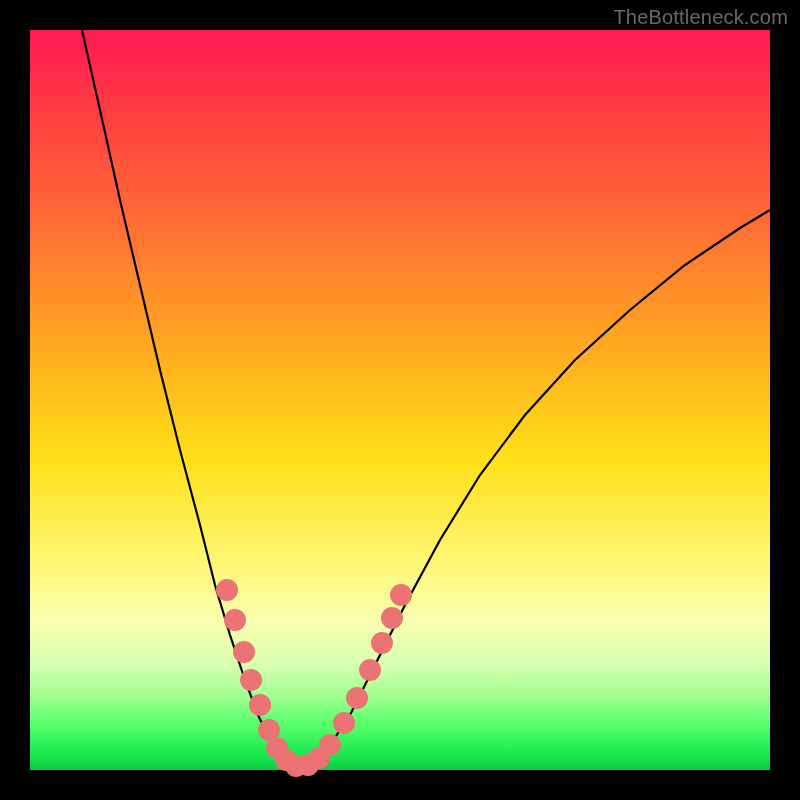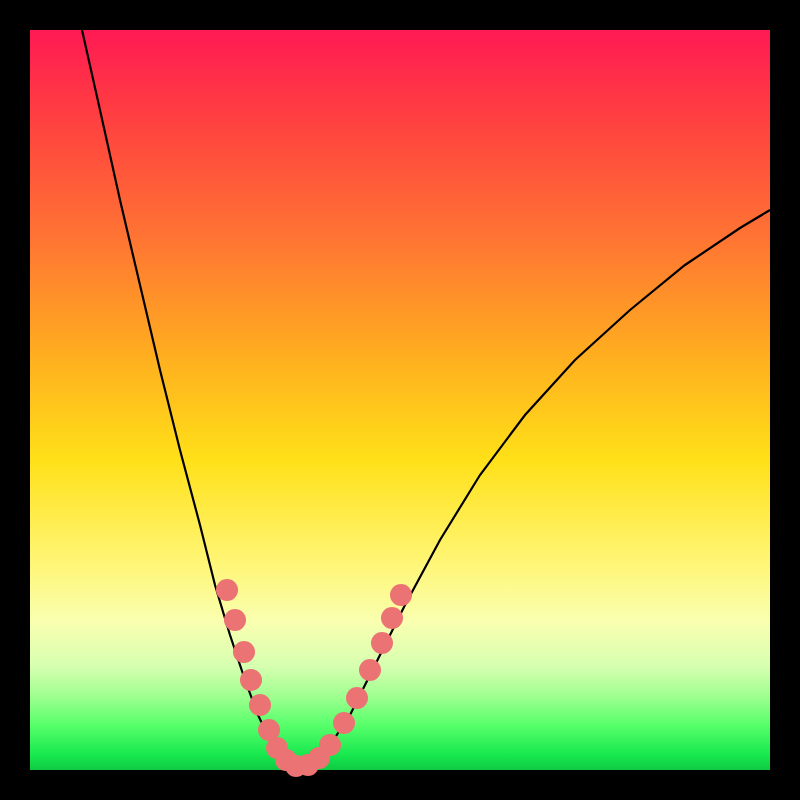--- a/index.html
+++ b/index.html
@@ -65,20 +65,21 @@
   }
   .dot {
     fill: #ec7373;
     stroke: none;
   }
 </style>
 </head>
 <body>
 
 <div class="frame">
+  <div class="watermark">TheBottleneck.com</div>
   <div class="plot"></div>
   <svg class="over" viewBox="0 0 740 740" preserveAspectRatio="none">
     <path id="curve-left" class="curve" d="M52 0 L70 80 L90 170 L110 255 L130 340 L150 420 L170 495 L185 555 L200 605 L215 650 L228 685 L240 710 L252 725 L262 732 L272 736"></path>
     <path id="curve-right" class="curve" d="M272 736 L285 730 L300 715 L320 685 L345 635 L375 575 L410 510 L450 445 L495 385 L545 330 L600 280 L655 235 L710 198 L740 180"></path>
     <g id="dots">
         <circle cx="197" cy="560" r="11" class="dot"></circle>
         <circle cx="205" cy="590" r="11" class="dot"></circle>
         <circle cx="214" cy="622" r="11" class="dot"></circle>
         <circle cx="221" cy="650" r="11" class="dot"></circle>
         <circle cx="230" cy="675" r="11" class="dot"></circle>

